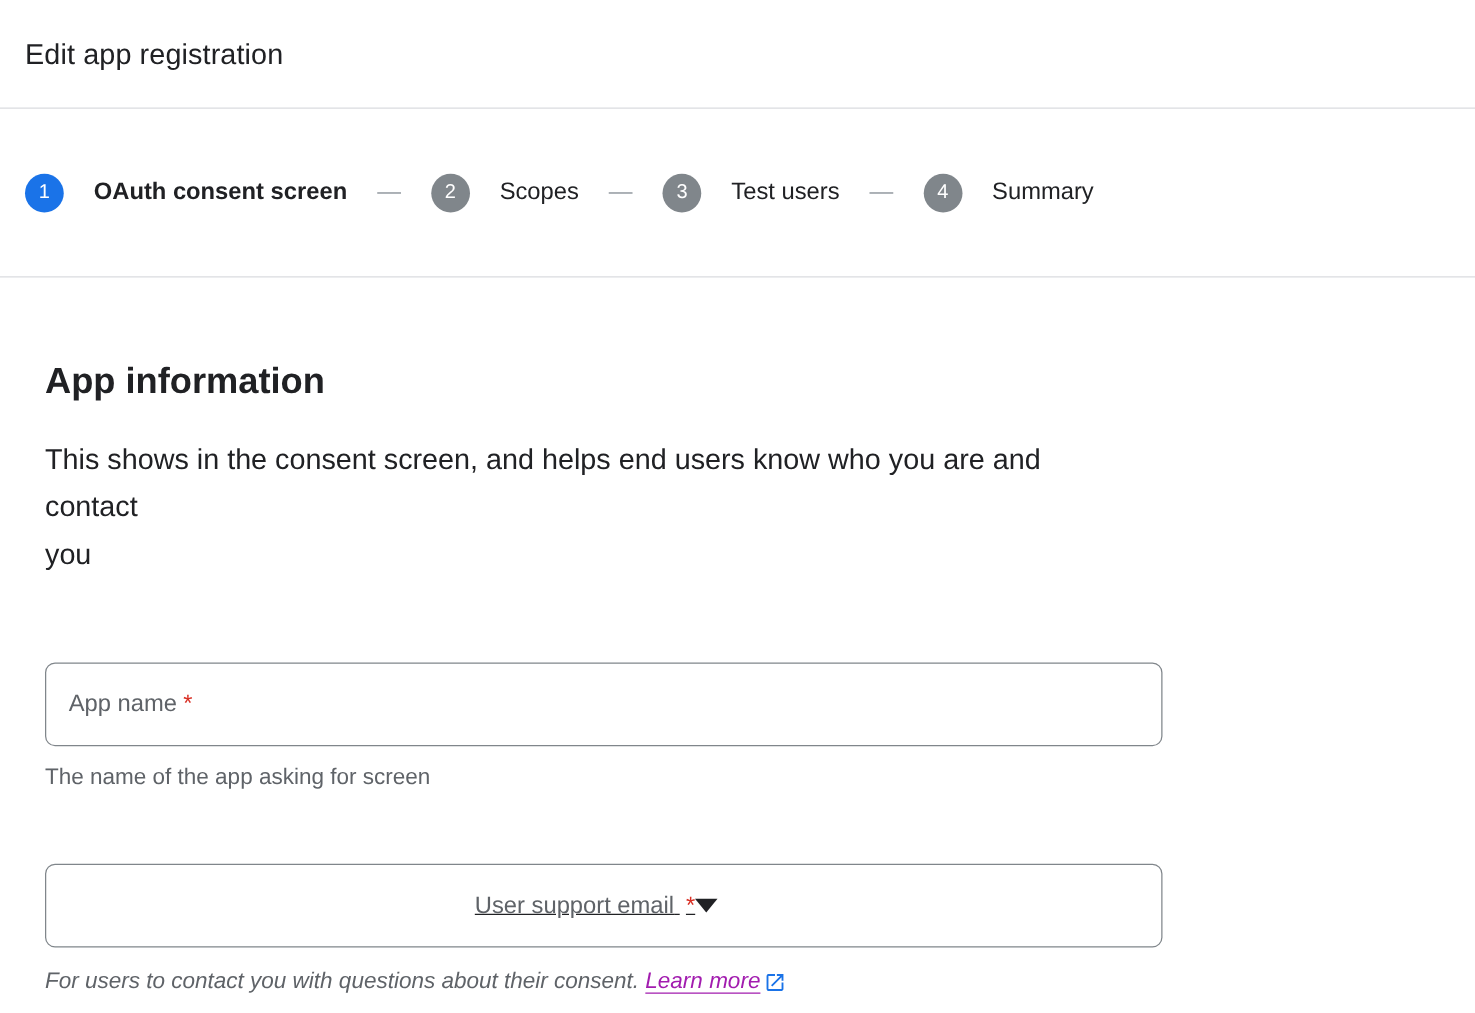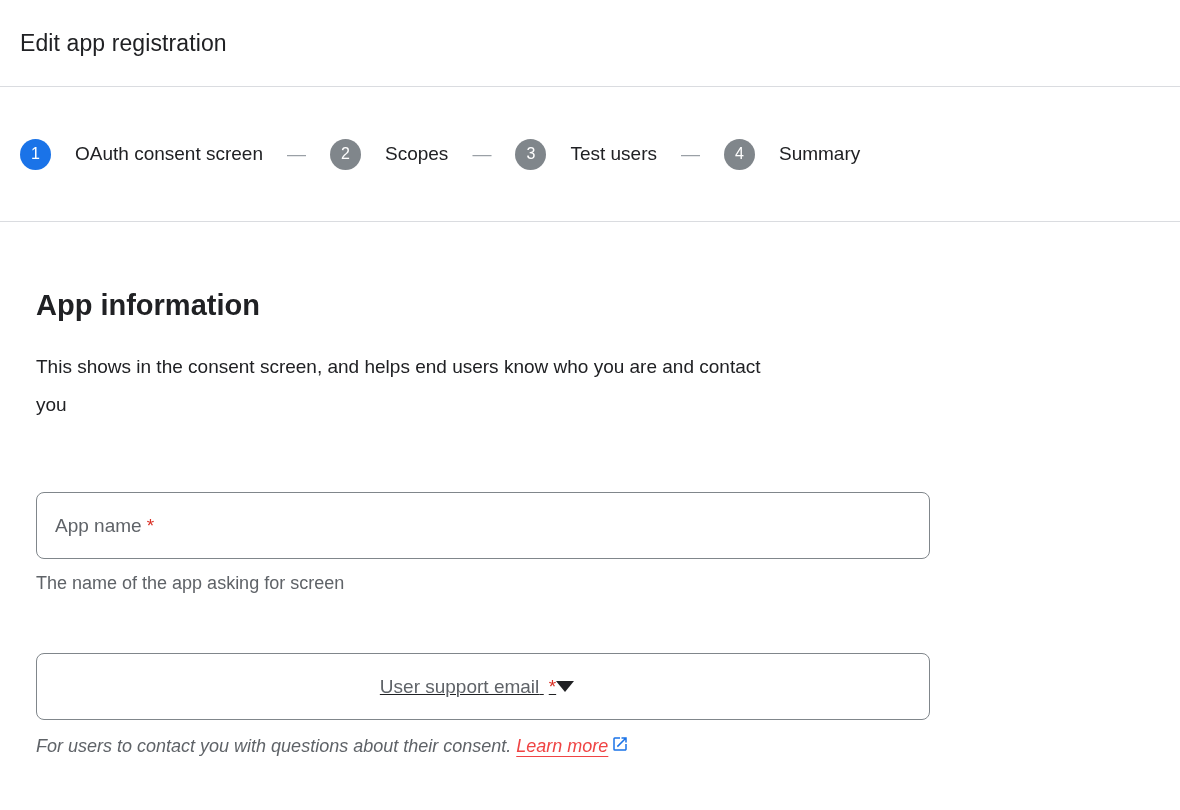--- a/index.html
+++ b/index.html
@@ -56,39 +56,39 @@
     align-items: center;
     justify-content: center;
     flex: 0 0 auto;
   }
   .step-circle.active { background: #1a73e8; }
   .step-label {
     font-size: 19px;
     color: #202124;
     white-space: nowrap;
   }
-  .step-label.active { font-weight: 400; }
+  .step-label.active { font-weight: 700; }
   .step-sep {
     color: #9aa0a6;
     font-size: 19px;
     user-select: none;
   }
 
   
   .main { padding: 0 36px; }
   .section-heading {
     margin: 66px 0 0 0;
     font-size: 29px;
     line-height: 34px;
     font-weight: 700;
     color: #202124;
   }
   .section-desc {
     margin-top: 26px;
-    font-size: 19px;
+    font-size: 23px;
     line-height: 38px;
     color: #202124;
     white-space: pre-line;
     max-width: 840px;
   }
 
   
   .field {
     margin-top: 68px;
     width: 894px;
@@ -122,27 +122,27 @@
   }
 
   .helper {
     margin-top: 13px;
     font-size: 18px;
     line-height: 22px;
     color: #5f6368;
   }
   .helper-2 { margin-top: 15px; font-style: italic; }
   .learn-more {
-    color: #ef4444;
+    color: #a21caf;
     text-decoration: underline;
     text-underline-offset: 4px;
     margin-left: 5px;
     cursor: pointer;
     display: inline-flex;
-    align-items: flex-start;
+    align-items: flex-end;
   }
   .open-in-new {
     width: 18px;
     height: 18px;
     margin-left: 3px;
     flex: 0 0 auto;
   }
 </style>
 </head>
 <body>

